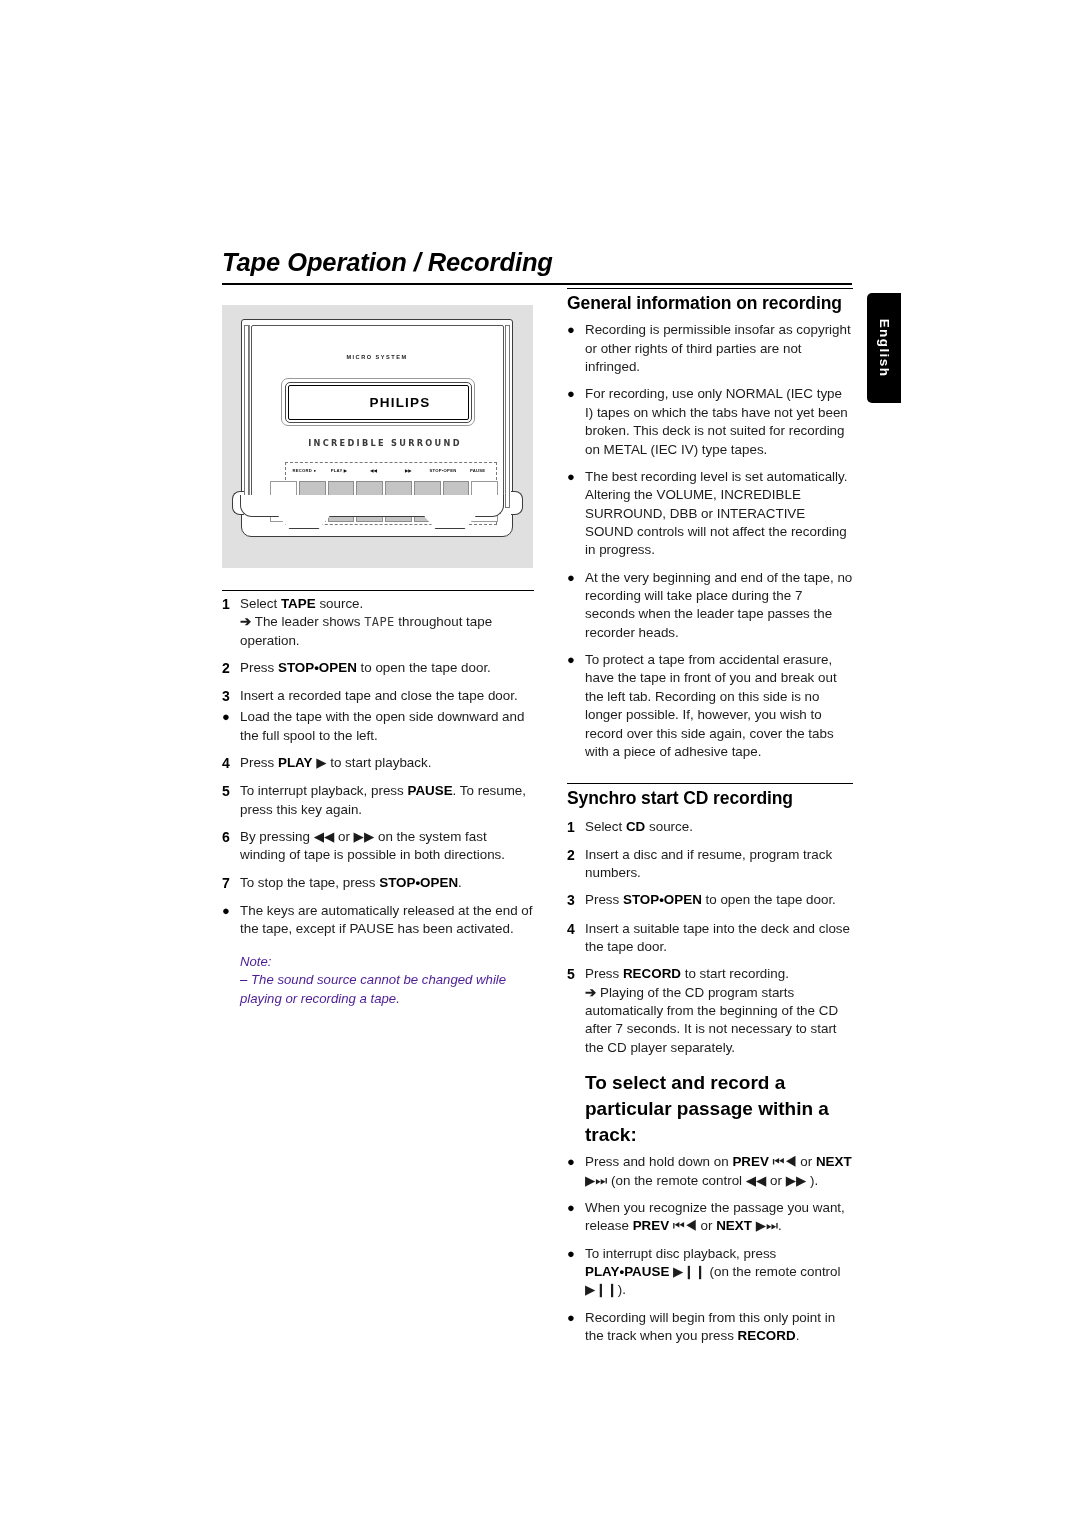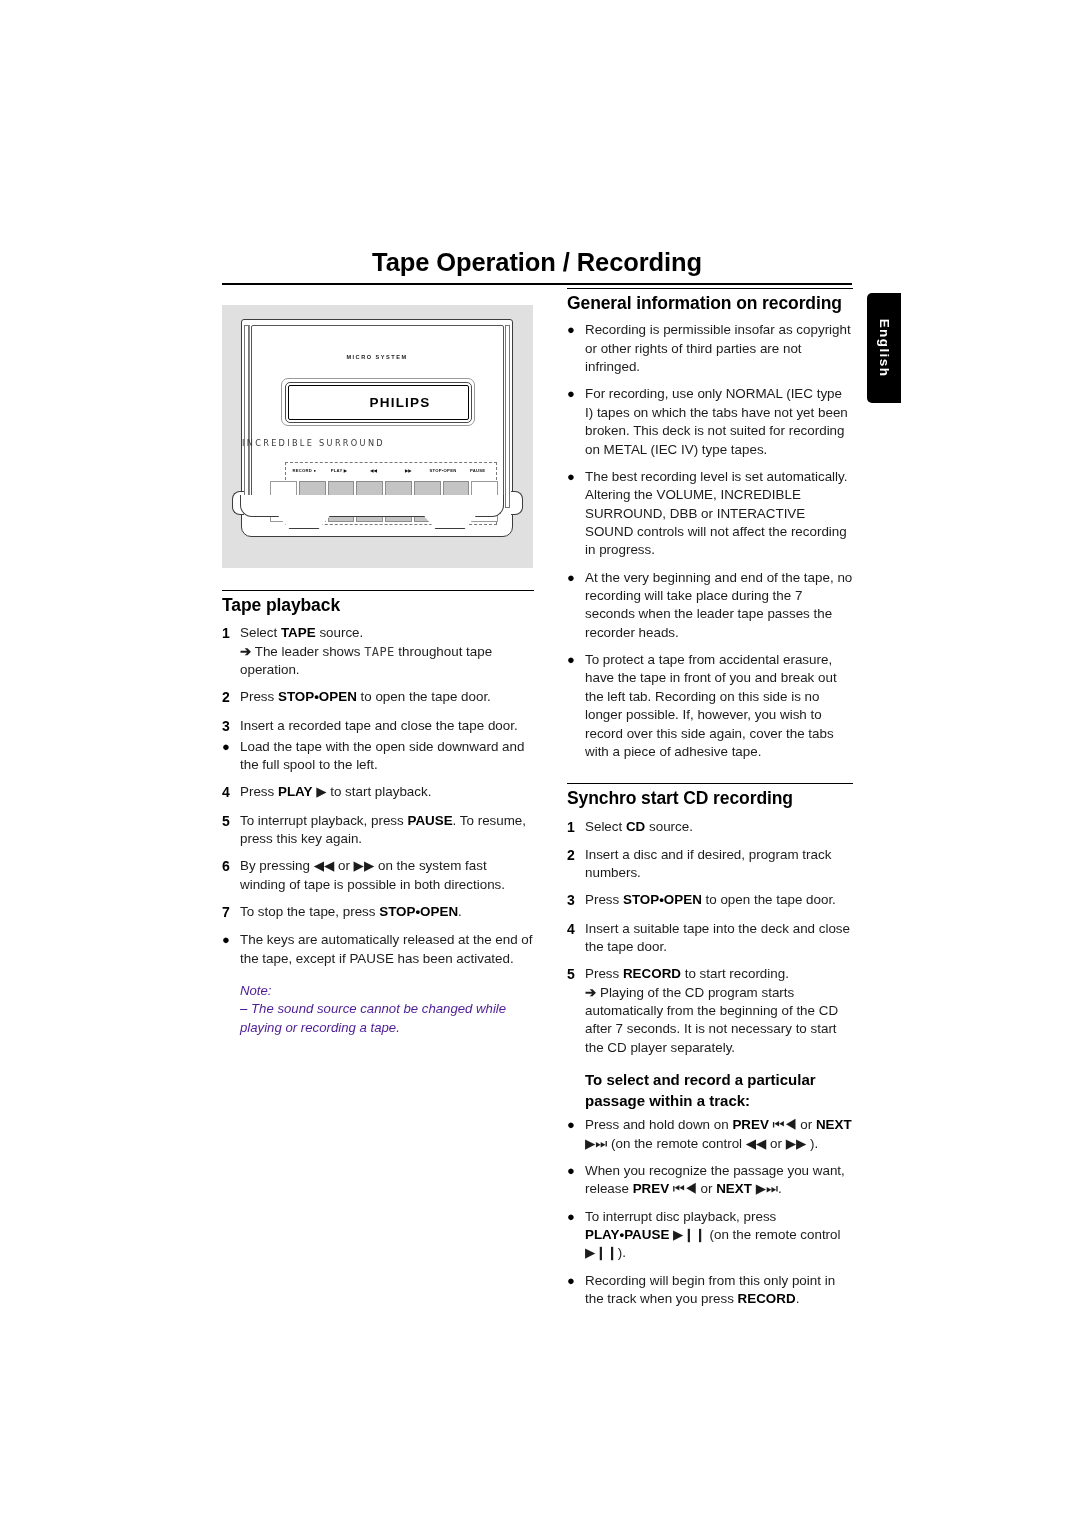--- a/index.html
+++ b/index.html
@@ -23,26 +23,27 @@
   }
 
   
   .header {
     position: absolute;
     left: 222px;
     top: 248px;
     width: 630px;
   }
   .page-title {
-    text-align: center;
+    text-align: left;
     font-size: 25.5px;
     font-weight: bold;
     letter-spacing: -0.1px;
     line-height: 1.1;
     color: #000;
+    font-style: italic;
   }
   .title-rule {
     margin-top: 7px;
     border-top: 2.6px solid #000;
     width: 630px;
   }
 
   
   .lang-tab {
     position: absolute;
@@ -166,25 +167,25 @@
     padding-left: 44px;
   }
   .brand {
     font-size: 13.5px;
     font-weight: bold;
     letter-spacing: 1.2px;
     color: #000;
   }
   .incredible {
     position: absolute;
-    left: 0; right: 0;
+    left: 16px; right: 0;
     top: 118px;
-    text-align: left;
+    text-align: center;
     font-size: 8.2px;
-    font-weight: normal;
+    font-weight: bold;
     letter-spacing: 2.3px;
     color: #3a3a3a;
     font-family: "DejaVu Sans", sans-serif;
   }
   .btn-dashed {
     position: absolute;
     left: 43px;
     top: 142px;
     width: 212px;
     height: 63px;
@@ -328,21 +329,21 @@
   .note-block {
     margin-top: 14px;
     margin-left: 18px;
     font-size: 13.2px;
     line-height: 1.4;
     font-style: italic;
     color: #4c1d95;
   }
   .note-label { font-style: italic; }
   .sub-head {
-    font-size: 15px;
+    font-size: 19px;
     font-weight: bold;
     line-height: 1.37;
     margin-top: 13px;
     margin-bottom: 5px;
     margin-left: 18px;
     color: #000;
   }
 
   
   .page-num {
@@ -415,21 +416,20 @@
         <div class="ear-l"></div>
         <div class="ear-r"></div>
         <div class="base-body"></div>
         <div class="foot l"></div>
         <div class="foot r"></div>
       </div>
     </div>
 
     <div class="sec">
       <div class="sec-rule"></div>
-      <div class="sec-title">Tape playback</div>
       <div id="left-items">
           <div class="item">
             <div class="marker">1</div>
             <div class="itxt"><span>Select </span><b>TAPE</b><span> source.</span><span class="arrow-line"><span class="arrow">➔</span><span> The leader shows </span><span class="lcd">TAPE</span><span> throughout tape operation.</span></span></div>
           </div>
           <div class="item">
             <div class="marker">2</div>
             <div class="itxt"><span>Press </span><b>STOP•OPEN</b><span> to open the tape door.</span></div>
           </div>
           <div class="item tight">
@@ -499,21 +499,21 @@
     <div class="sec">
       <div class="sec-rule"></div>
       <div class="sec-title">Synchro start CD recording</div>
       <div id="right-synchro">
           <div class="item">
             <div class="marker">1</div>
             <div class="itxt"><span>Select </span><b>CD</b><span> source.</span></div>
           </div>
           <div class="item">
             <div class="marker">2</div>
-            <div class="itxt"><span>Insert a disc and if desired, program track numbers.</span></div>
+            <div class="itxt"><span>Insert a disc and if resume, program track numbers.</span></div>
           </div>
           <div class="item">
             <div class="marker">3</div>
             <div class="itxt"><span>Press </span><b>STOP•OPEN</b><span> to open the tape door.</span></div>
           </div>
           <div class="item">
             <div class="marker">4</div>
             <div class="itxt"><span>Insert a suitable tape into the deck and close the tape door.</span></div>
           </div>
           <div class="item">

